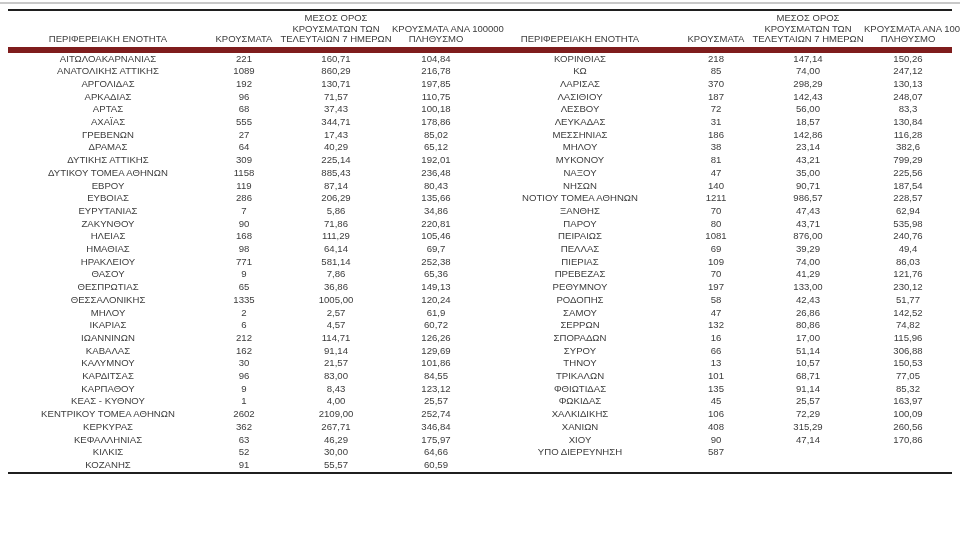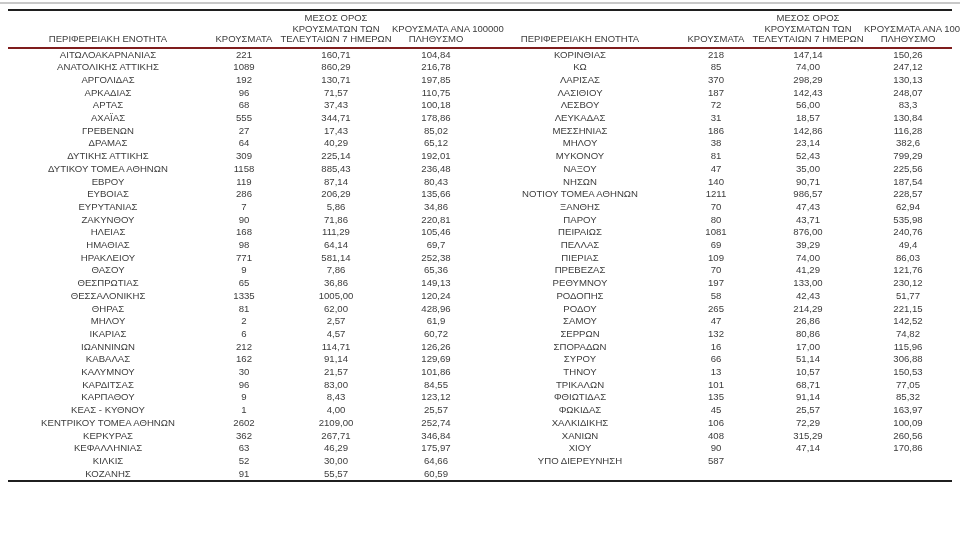--- a/index.html
+++ b/index.html
@@ -16,21 +16,21 @@
     border-bottom:2px solid #1f1f1f;
   }
   col.c-region  { width:200px; }
   col.c-cases   { width:72px; }
   col.c-avg     { width:112px; }
   col.c-per100k { width:88px; }
   thead th {
     vertical-align:bottom; text-align:center;
     font-weight:normal; font-size:9.5px; line-height:10.5px;
     color:#3c3c3c; padding:2px 0 2px 0;
-    border-bottom:2px solid #7f1d1d;
+    border-bottom:6px solid #7f1d1d;
   }
   thead th div { white-space:nowrap; }
   tbody td {
     text-align:center; vertical-align:middle;
     font-size:9.6px; line-height:12.7px; height:12.7px;
     color:#3c3c3c; padding:0; white-space:nowrap; overflow:hidden;
   }
 </style>
 </head>
 <body>
@@ -163,21 +163,21 @@
         <td>23,14</td>
         <td>382,6</td>
       </tr>
       <tr>
         <td>ΔΥΤΙΚΗΣ ΑΤΤΙΚΗΣ</td>
         <td>309</td>
         <td>225,14</td>
         <td>192,01</td>
         <td>ΜΥΚΟΝΟΥ</td>
         <td>81</td>
-        <td>52,43</td>
+        <td>43,21</td>
         <td>799,29</td>
       </tr>
       <tr>
         <td>ΔΥΤΙΚΟΥ ΤΟΜΕΑ ΑΘΗΝΩΝ</td>
         <td>1158</td>
         <td>885,43</td>
         <td>236,48</td>
         <td>ΝΑΞΟΥ</td>
         <td>47</td>
         <td>35,00</td>
@@ -277,30 +277,20 @@
         <td>ΘΕΣΣΑΛΟΝΙΚΗΣ</td>
         <td>1335</td>
         <td>1005,00</td>
         <td>120,24</td>
         <td>ΡΟΔΟΠΗΣ</td>
         <td>58</td>
         <td>42,43</td>
         <td>51,77</td>
       </tr>
       <tr>
-        <td>ΘΗΡΑΣ</td>
-        <td>81</td>
-        <td>62,00</td>
-        <td>428,96</td>
-        <td>ΡΟΔΟΥ</td>
-        <td>265</td>
-        <td>214,29</td>
-        <td>221,15</td>
-      </tr>
-      <tr>
         <td>ΜΗΛΟΥ</td>
         <td>2</td>
         <td>2,57</td>
         <td>61,9</td>
         <td>ΣΑΜΟΥ</td>
         <td>47</td>
         <td>26,86</td>
         <td>142,52</td>
       </tr>
       <tr>

